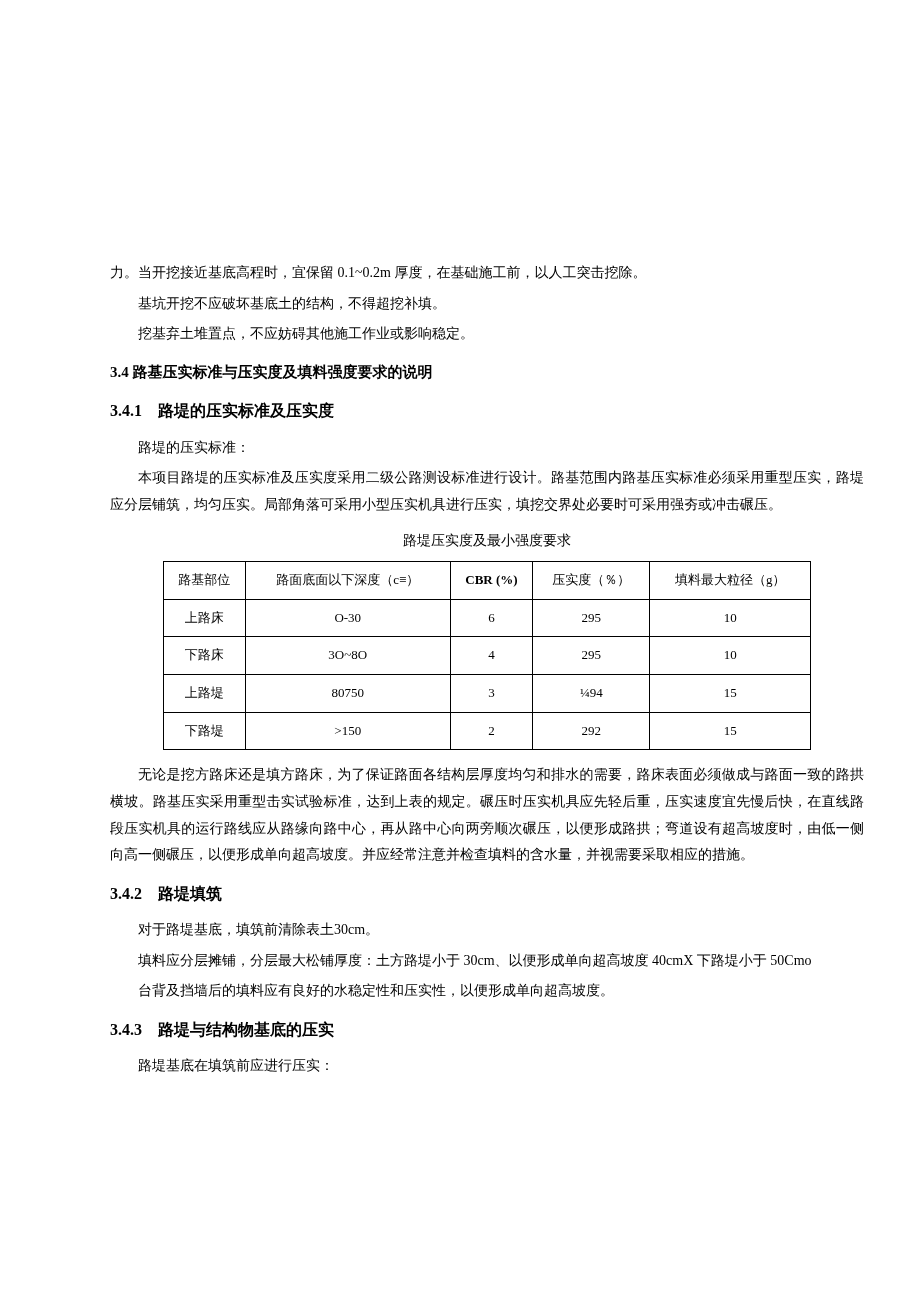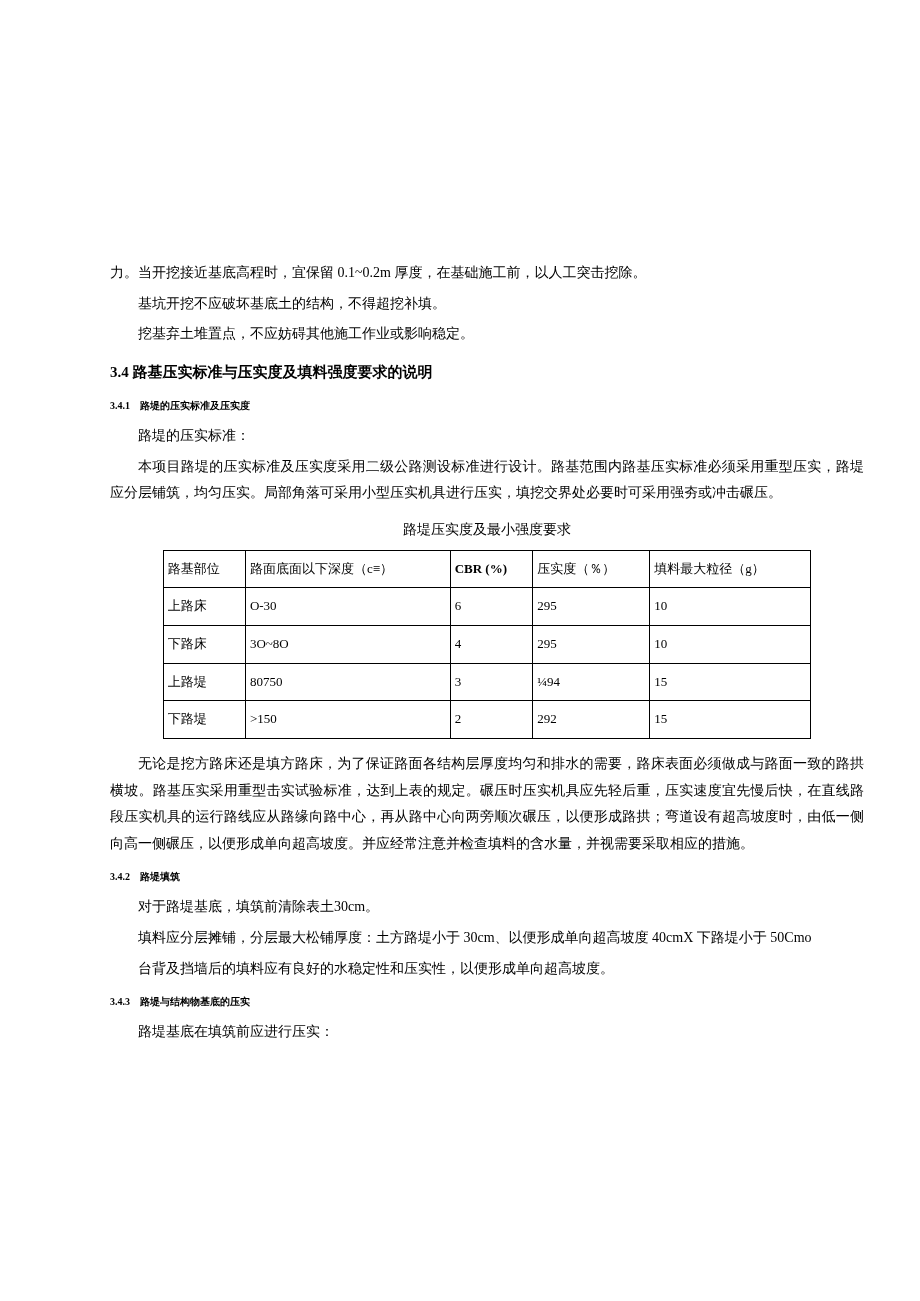--- a/index.html
+++ b/index.html
@@ -27,37 +27,37 @@
     }
     h2, h3 {
       margin: 0;
       font-weight: bold;
     }
     h2 {
       font-size: 15px;
       margin: 10px 0 8px 0;
     }
     h3 {
-      font-size: 10px;
+      font-size: 16px;
       margin: 10px 0 8px 0;
     }
     .table-caption {
       text-align: center;
       margin: 10px 0 6px 0;
     }
     table {
       border-collapse: collapse;
       width: 86%;
       margin: 0 auto 12px auto;
       font-size: 13px;
     }
     th, td {
       border: 1px solid #000;
       padding: 6px 4px;
-      text-align: left;
+      text-align: center;
       vertical-align: middle;
     }
     th {
       font-weight: normal;
     }
   </style>
 </head>
 <body>
 
 <div class="page">

